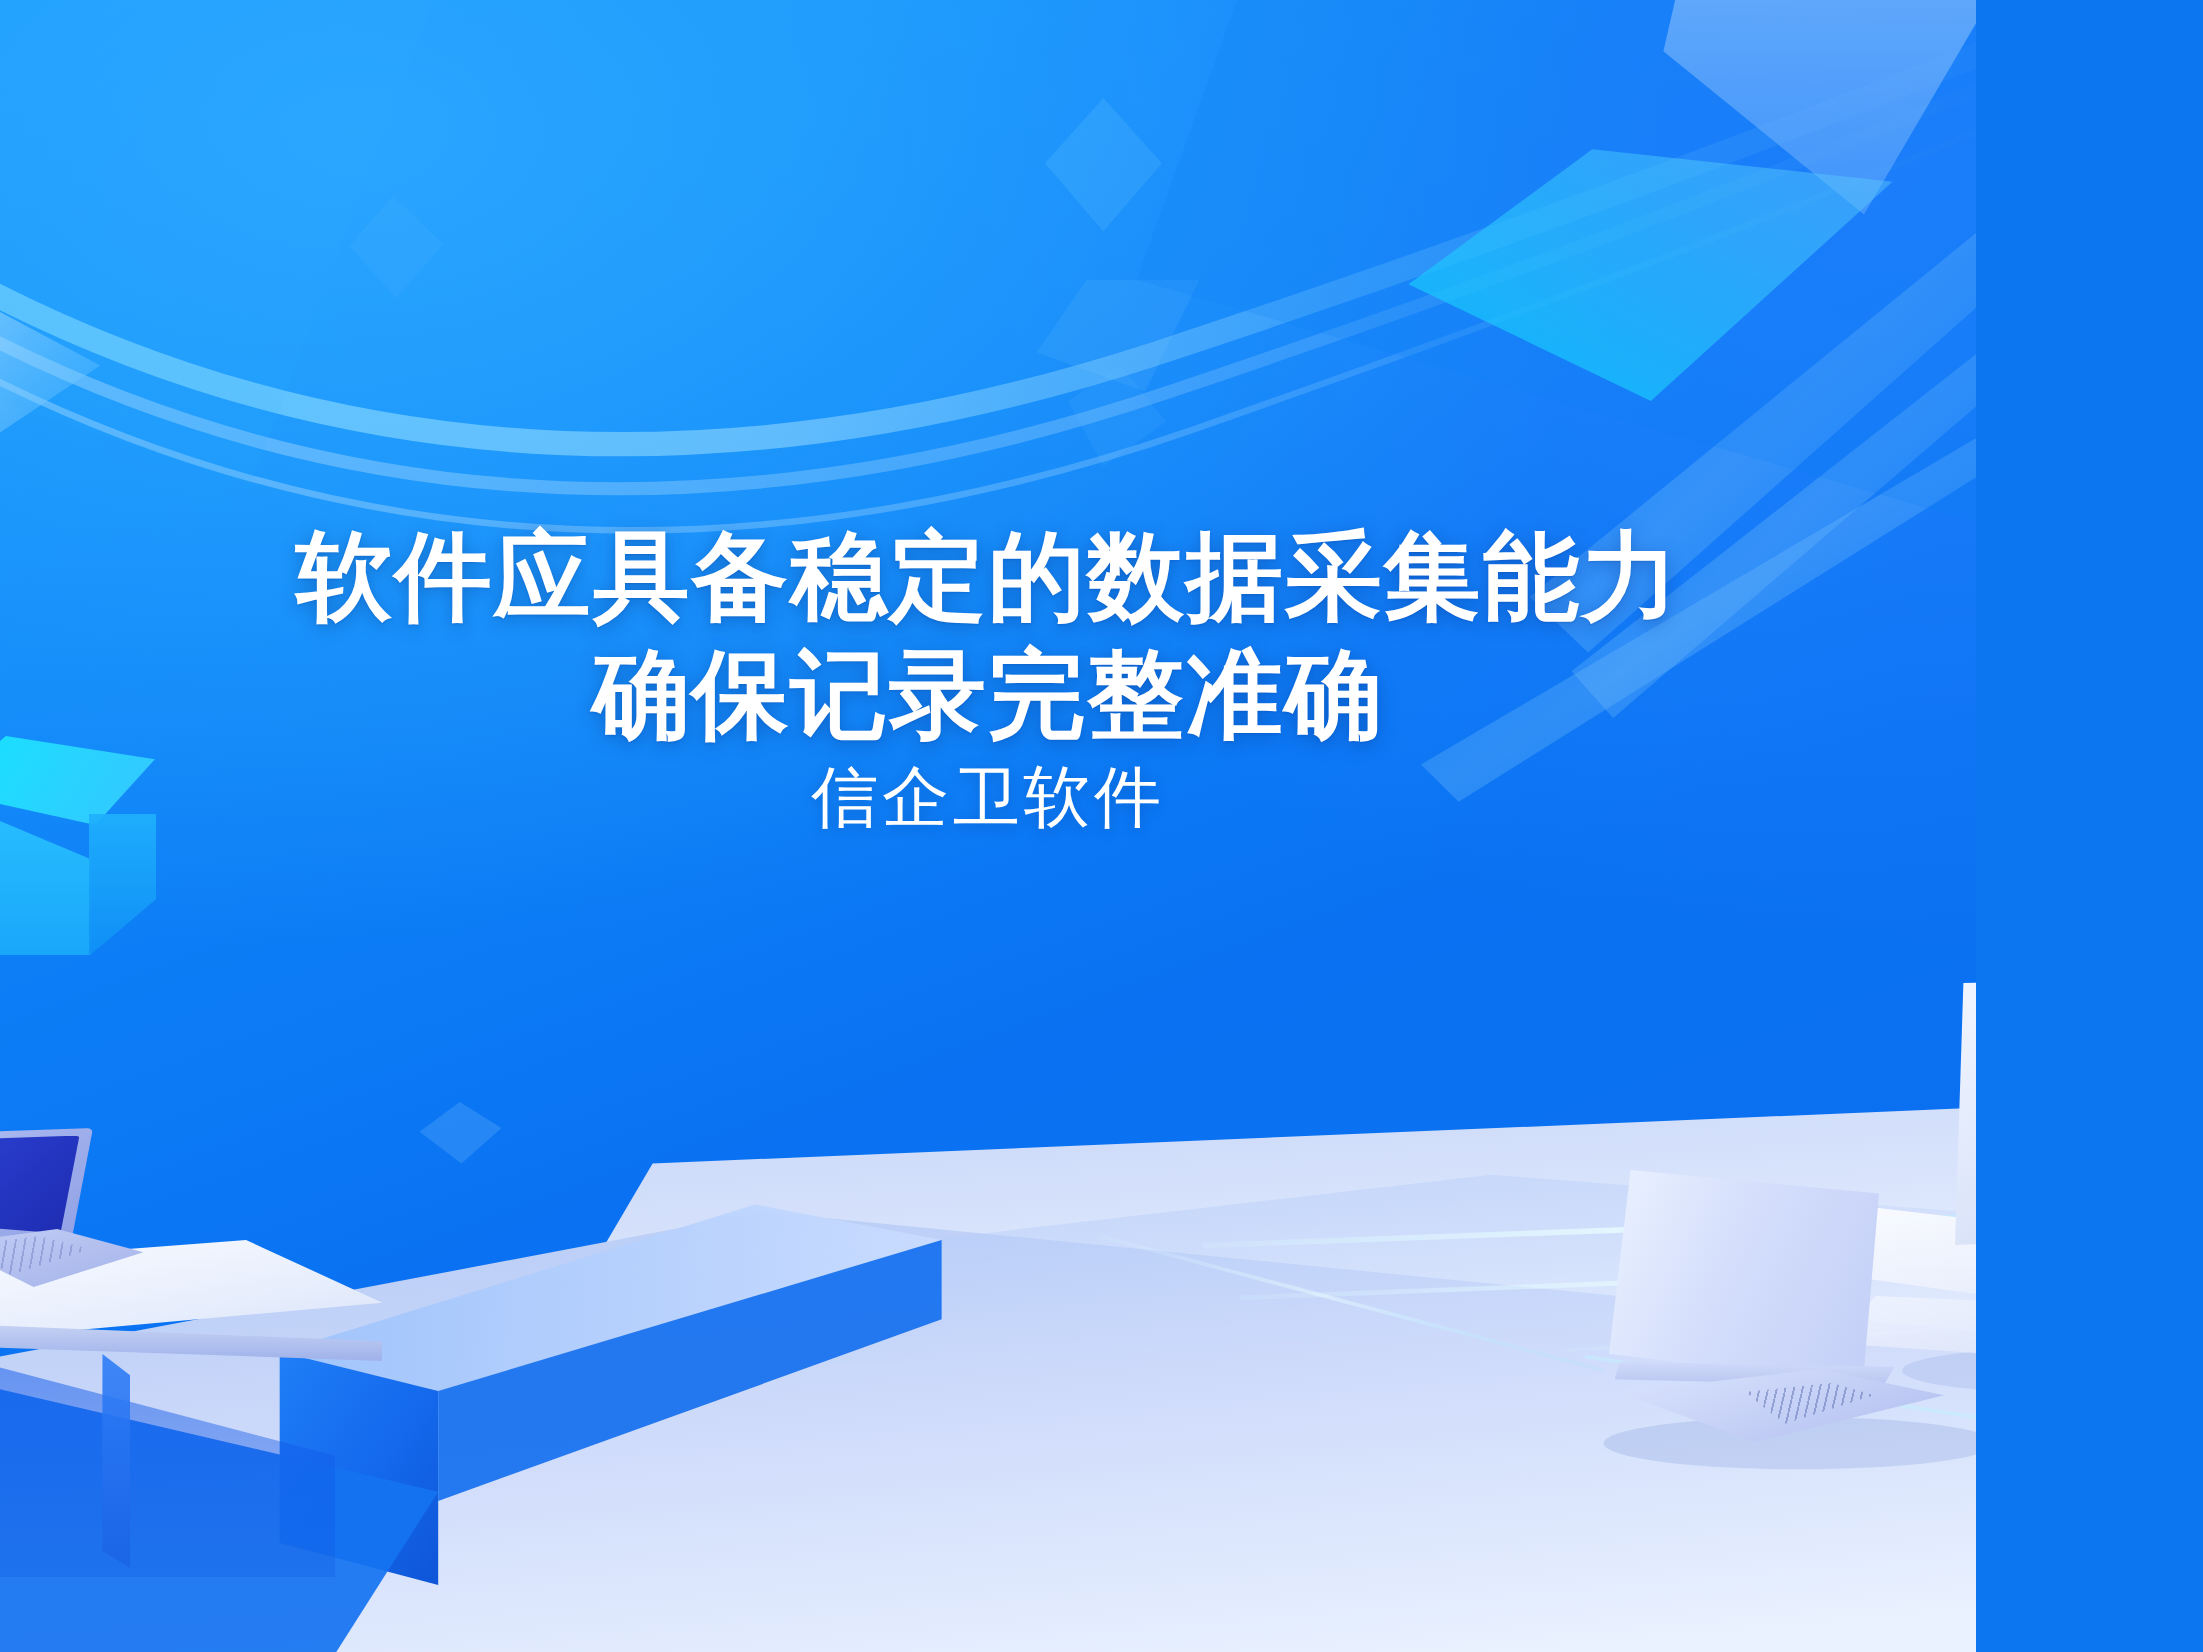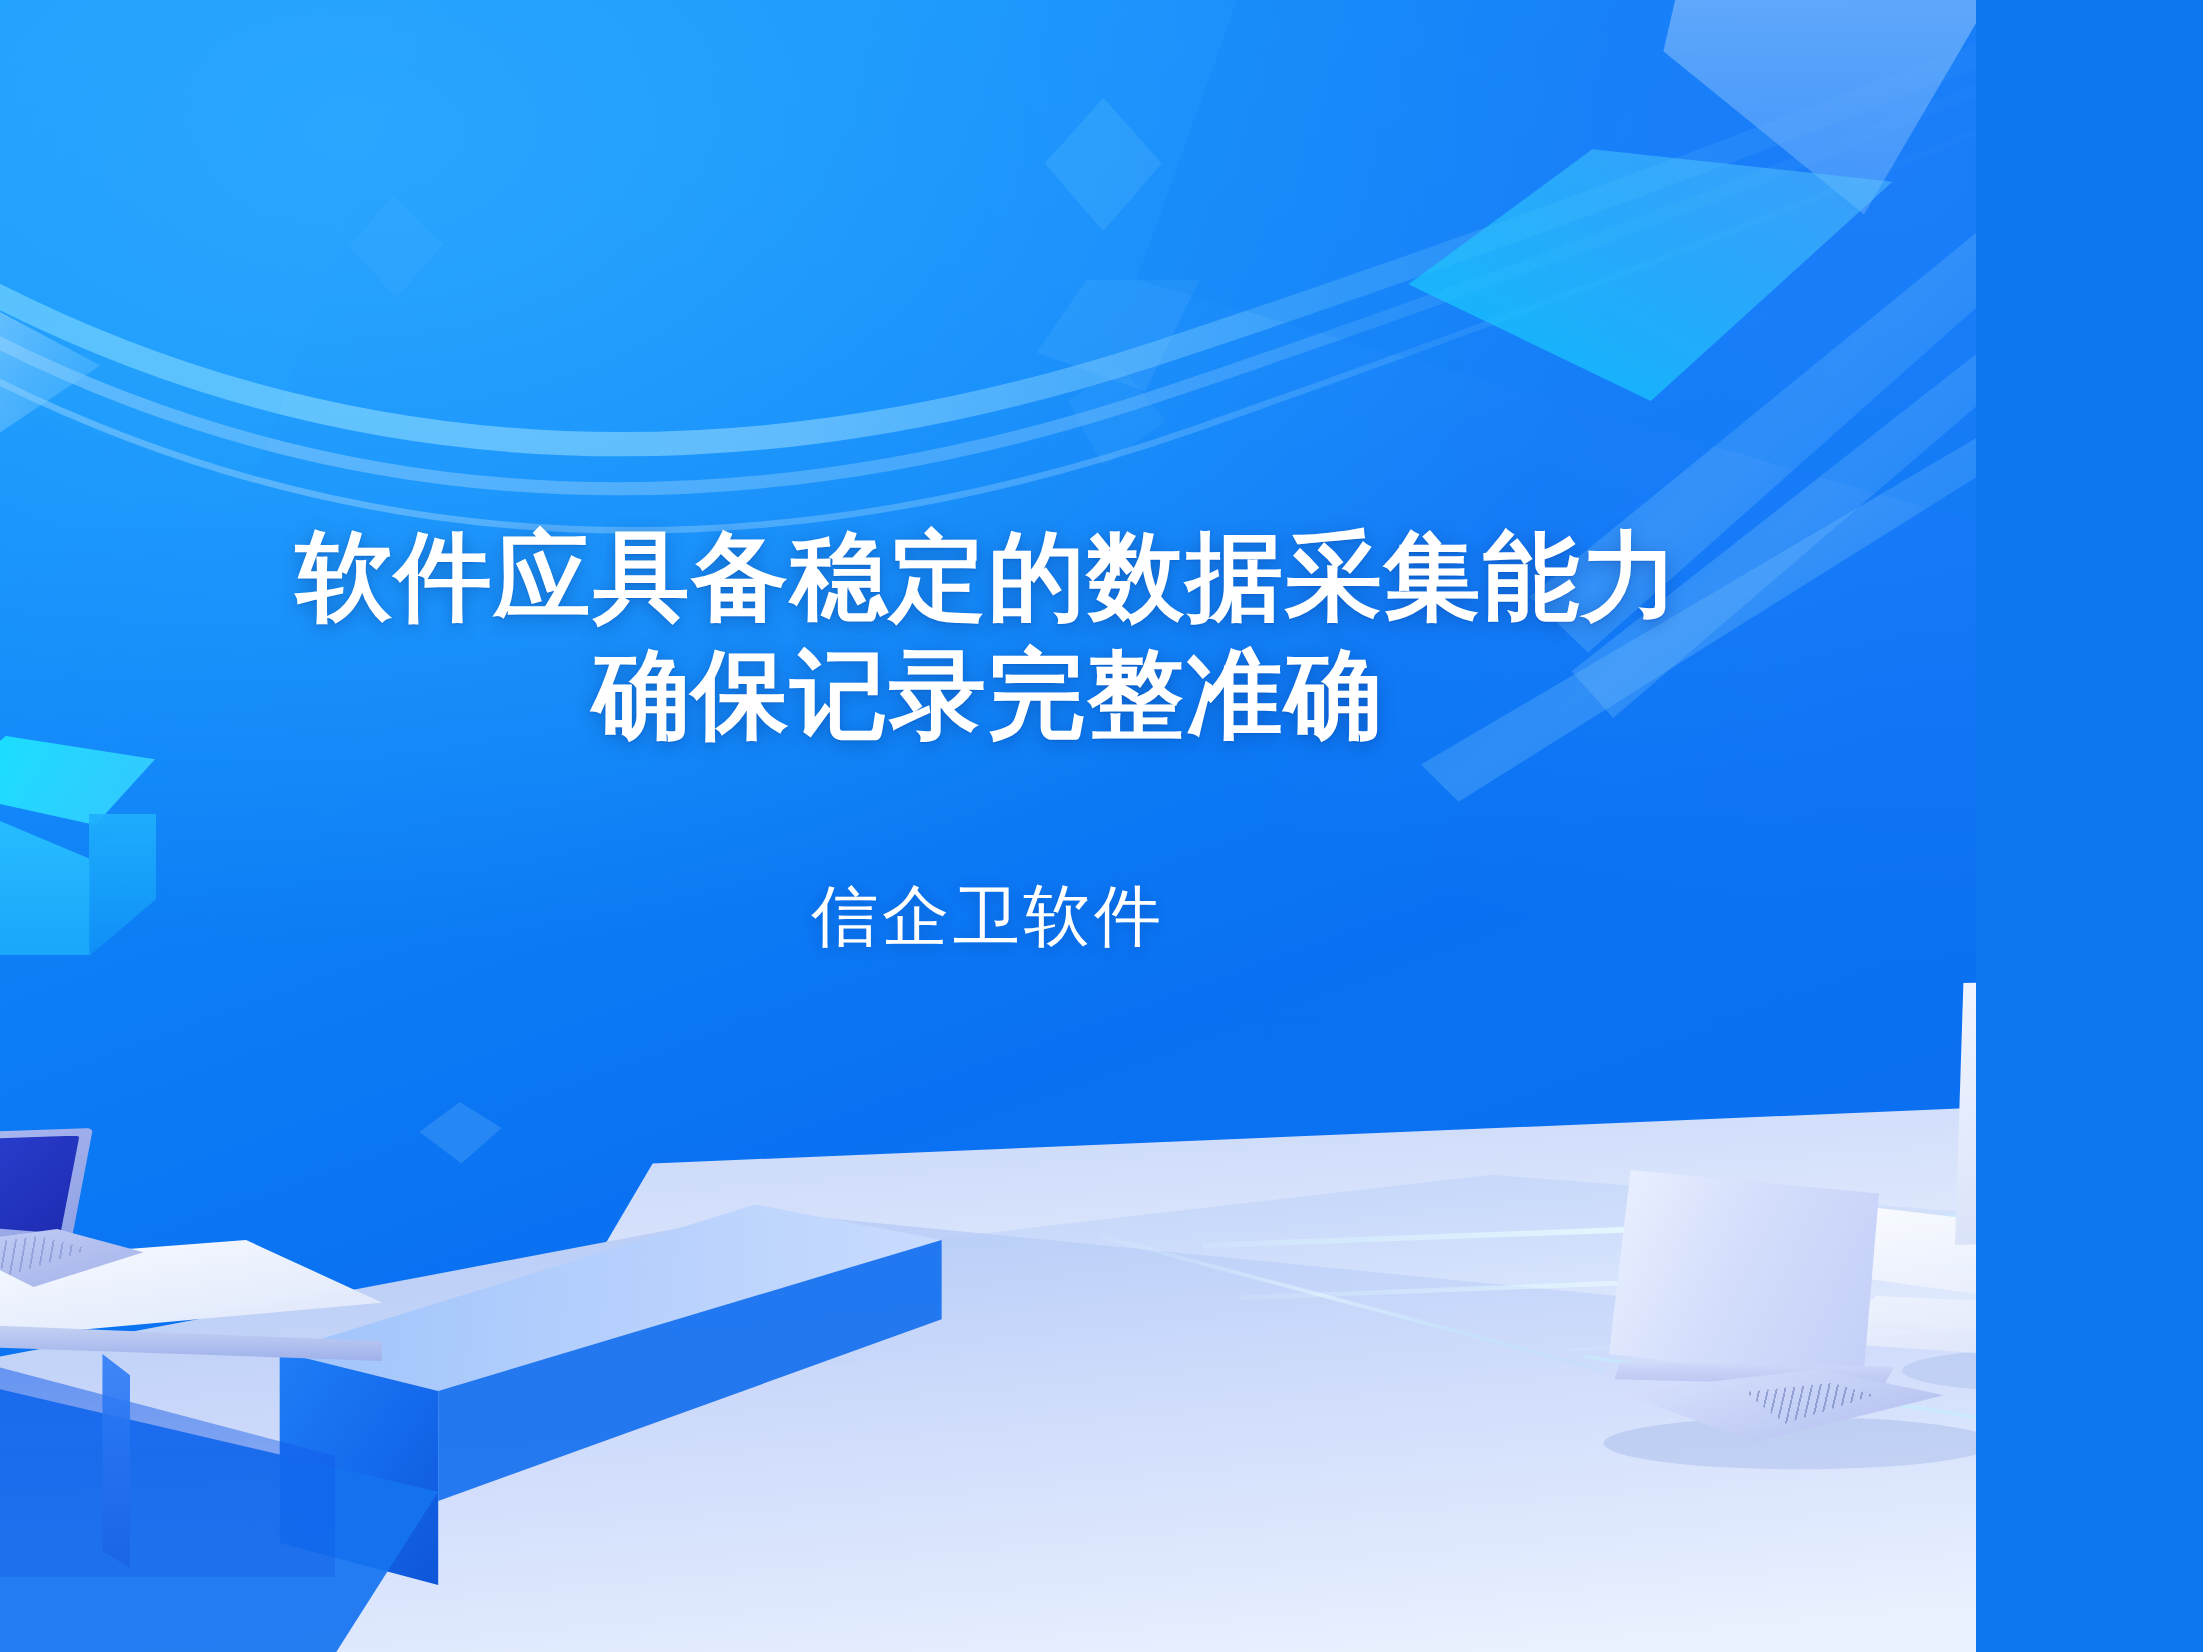--- a/index.html
+++ b/index.html
@@ -185,21 +185,20 @@
   .title {
     font-size:97px;
     font-weight:700;
     line-height:1.22;
     color:#ffffff;
     letter-spacing:1.9px;
     text-shadow:0 3.7px 17px rgba(6,50,130,.35), 0 0.9px 1.9px rgba(10,60,150,.25);
     white-space:pre-line;
   }
   .subtitle {
-    margin-top:119px;
     font-size:67px;
     font-weight:400;
     line-height:1.25;
     color:#ffffff;
     letter-spacing:3.7px;
     text-shadow:0 2.8px 13px rgba(6,50,130,.3);
   }
 </style>
 </head>
 <body>

